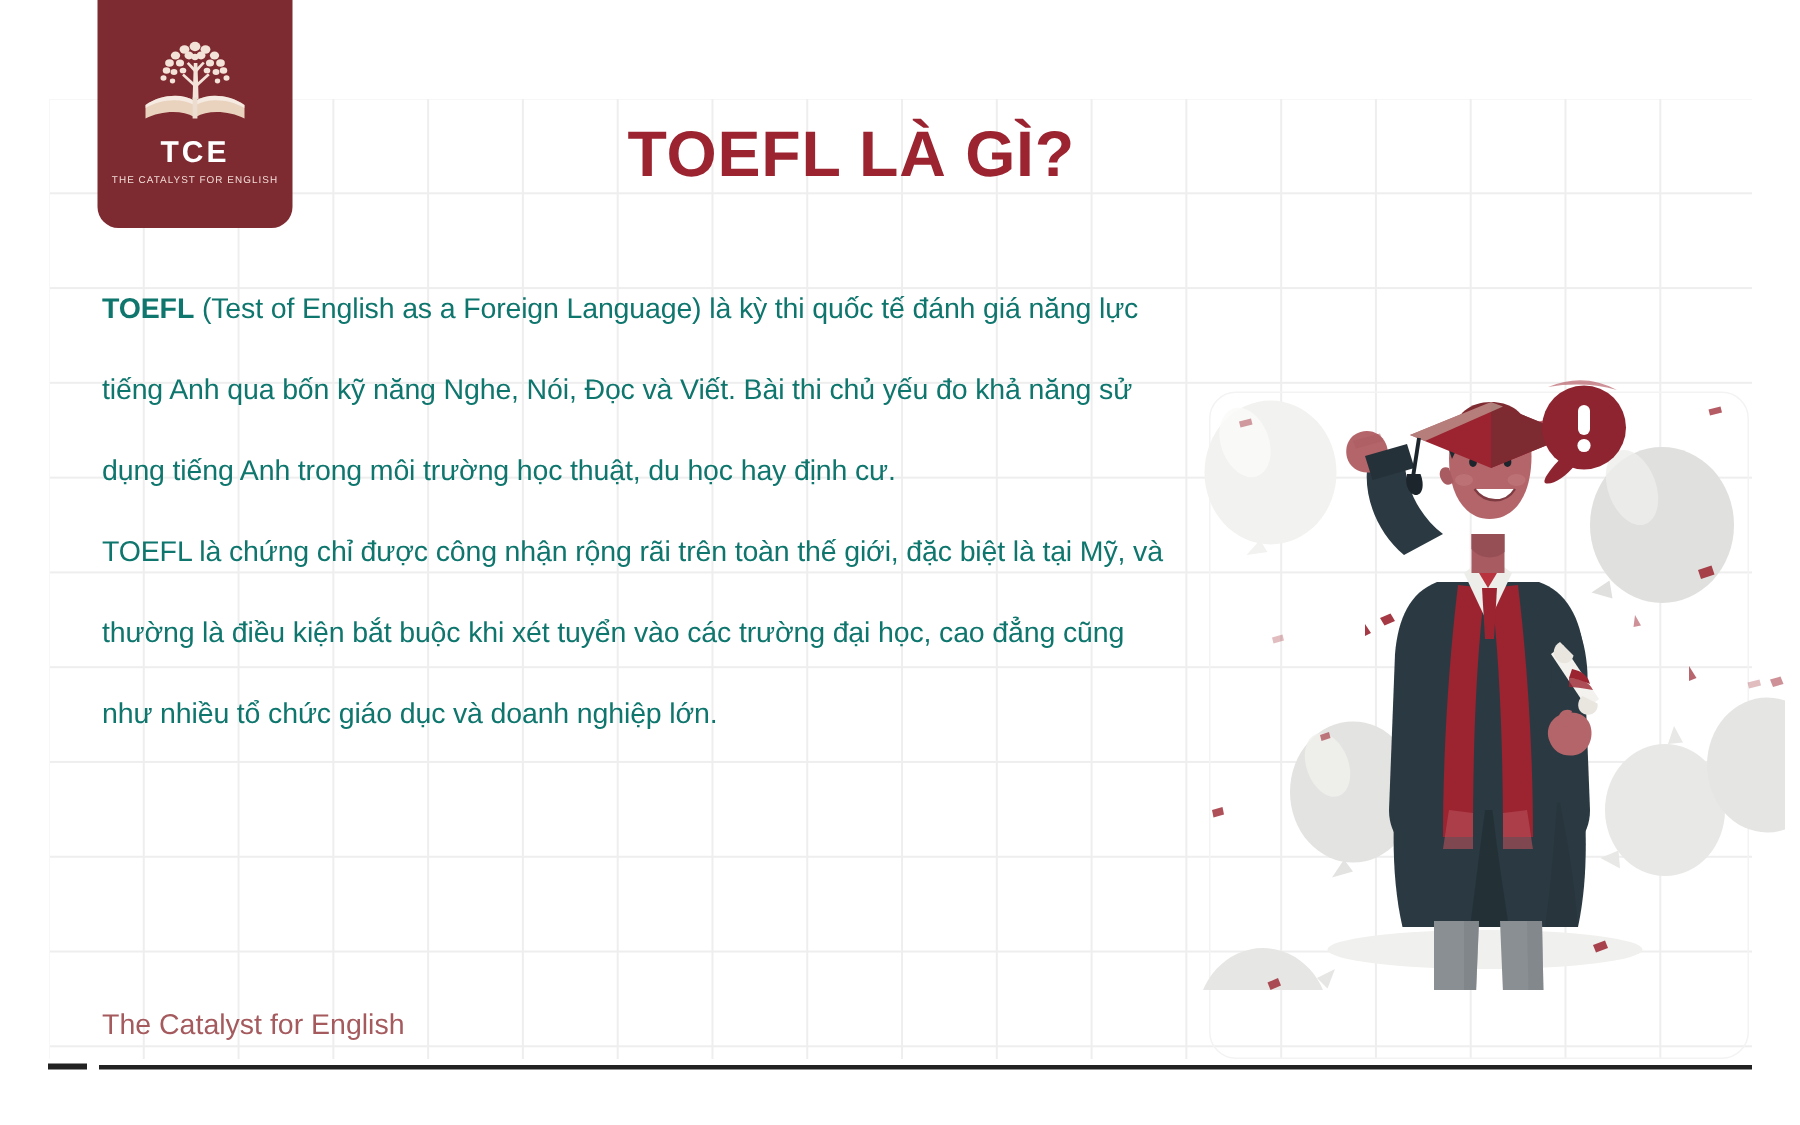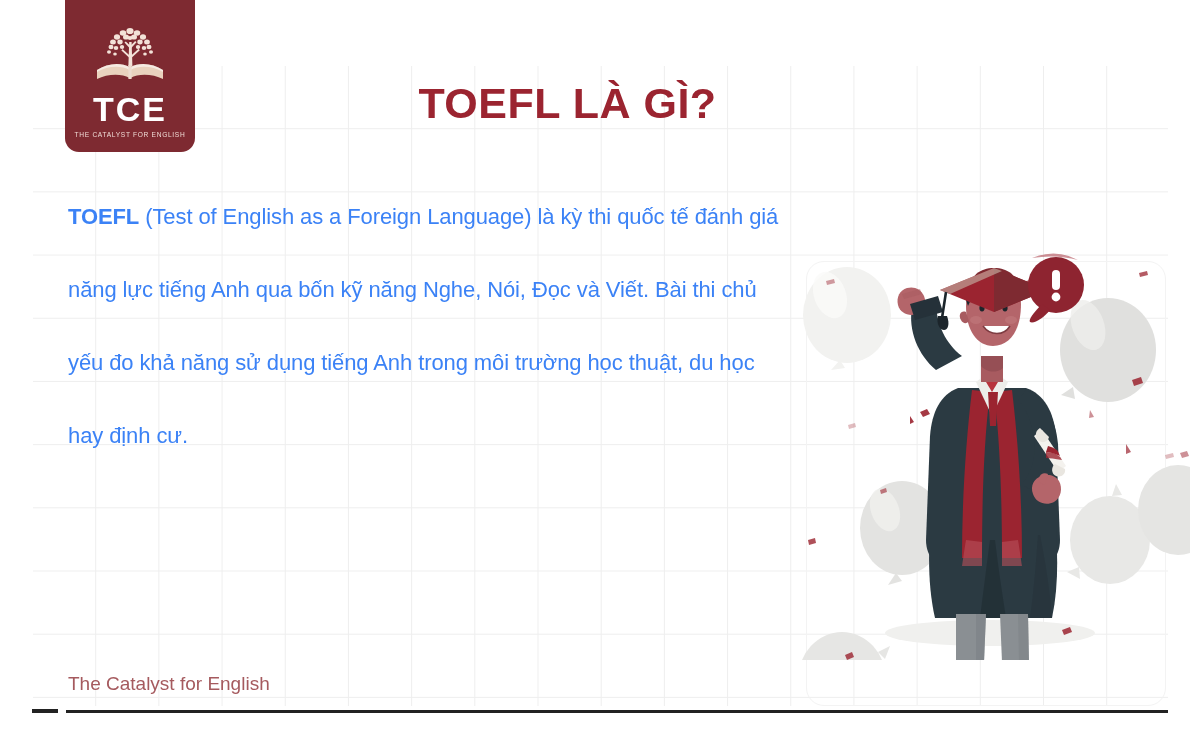--- a/index.html
+++ b/index.html
@@ -54,21 +54,21 @@
     display: flex;
     flex-direction: column;
     align-items: center;
     justify-content: flex-start;
     padding-top: 22px;
     z-index: 6;
   }
   .logo-mark { width: 78px; height: 70px; display: block; }
   .logo-title {
     color: #ffffff;
-    font-size: 34px;
+    font-size: 20px;
     font-weight: bold;
     letter-spacing: 2px;
     line-height: 1;
     margin-top: 6px;
   }
   .logo-sub {
     color: #f0dcd6;
     font-size: 6.6px;
     letter-spacing: 0.7px;
     margin-top: 5px;
@@ -89,23 +89,23 @@
   }
 
   
   .body-col {
     position: absolute;
     left: 68px; top: 180px;
     width: 715px;
     z-index: 5;
   }
   .para {
-    color: #3b82f6;
-    font-size: 22px;
-    line-height: 73px;
+    color: #0f766e;
+    font-size: 19px;
+    line-height: 54px;
     letter-spacing: -0.1px;
   }
   .para b { font-weight: bold; }
   .para + .para { margin-top: 0px; }
 
   
   .illus-panel {
     position: absolute;
     left: 806px; top: 261px;
     width: 360px; height: 445px;
@@ -197,20 +197,21 @@
       </svg>
     </span>
     <span class="logo-title">TCE</span>
     <span class="logo-sub">THE CATALYST FOR ENGLISH</span>
   </div>
 
   <div class="page-title">TOEFL LÀ GÌ?</div>
 
   <div class="body-col">
     <p class="para"><b>TOEFL</b><span> (Test of English as a Foreign Language) là kỳ thi quốc tế đánh giá năng lực tiếng Anh qua bốn kỹ năng Nghe, Nói, Đọc và Viết. Bài thi chủ yếu đo khả năng sử dụng tiếng Anh trong môi trường học thuật, du học hay định cư.</span></p>
+    <p class="para"><span>TOEFL là chứng chỉ được công nhận rộng rãi trên toàn thế giới, đặc biệt là tại Mỹ, và thường là điều kiện bắt buộc khi xét tuyển vào các trường đại học, cao đẳng cũng như nhiều tổ chức giáo dục và doanh nghiệp lớn.</span></p>
   </div>
 
   <div class="illus-panel"></div>
   <div class="illus">
     <svg viewBox="0 0 400 420" width="400" height="420" aria-hidden="true">
 
       <g>
         <ellipse cx="57" cy="75" rx="44" ry="48" fill="#F2F2F0"></ellipse>
         <path d="M50 120 l-9 10 l14 -2 z" fill="#F2F2F0"></path>
         <ellipse cx="40" cy="55" rx="16" ry="24" fill="#FAFAF9" opacity="0.8" transform="rotate(-20 40 55)"></ellipse>

